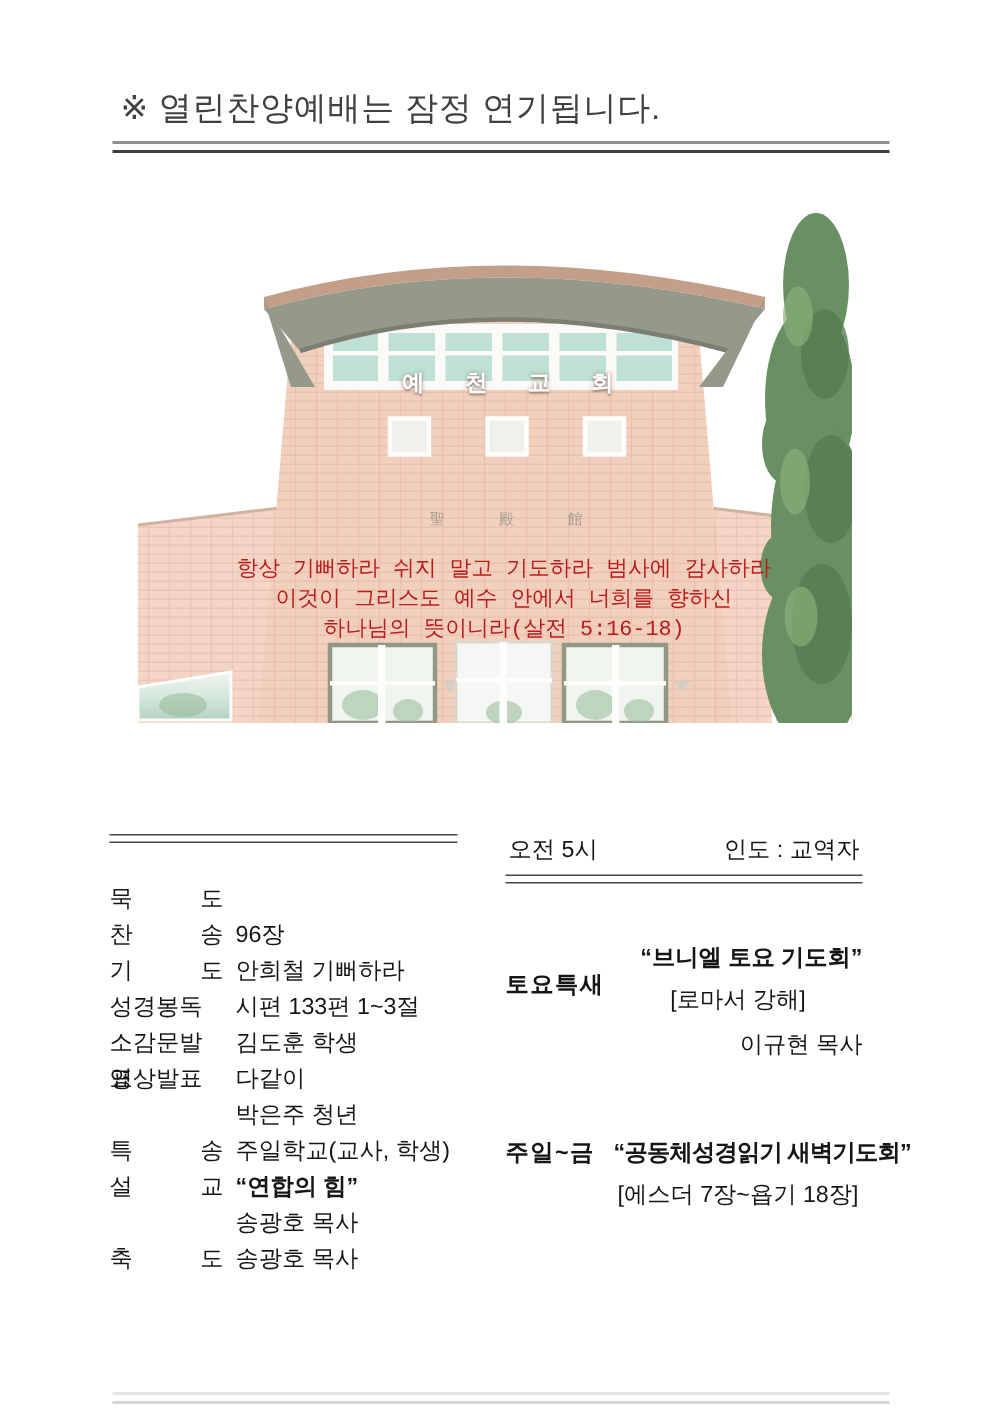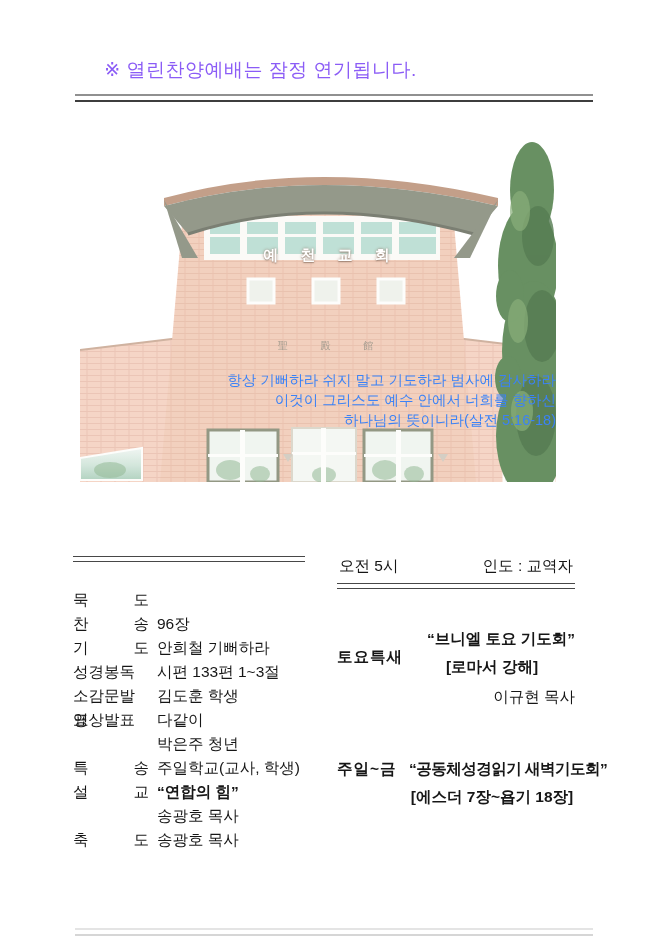--- a/index.html
+++ b/index.html
@@ -5,33 +5,33 @@
   html,body{margin:0;padding:0;background:#ffffff;}
   .page{
     position:relative;width:670px;height:951px;background:#ffffff;
     font-family:"Liberation Sans","DejaVu Sans",sans-serif;color:#161616;
     overflow:hidden;
   }
   
   .notice{
     position:absolute;top:57px;left:0;width:547px;text-align:center;
     padding-right:26px;box-sizing:border-box;
-    font-size:19px;letter-spacing:.5px;color:#8b5cf6;
+    font-size:22px;letter-spacing:.5px;color:#404040;
   }
   .rule{position:absolute;left:75px;width:518px;}
   .rule-top{top:94px;height:4px;border-top:2px solid #909090;border-bottom:2px solid #3e3e3e;}
   .rule-bottom{top:928px;height:4px;border-top:2px solid #e4e4e4;border-bottom:2px solid #d6d6d6;}
   
-  .photo{position:absolute;top:118px;left:80px;width:476px;height:364px;overflow:hidden;}
+  .photo{position:absolute;top:118px;left:92px;width:476px;height:364px;overflow:hidden;font-family:Liberation Mono, monospace;}
   .photo svg{position:absolute;top:0;left:0;opacity:.88;}
   .photo-overlay-text{position:absolute;left:0;right:0;}
   .sign{top:128px;text-align:center;padding-left:26px;color:#ffffff;font-weight:bold;
         font-size:15px;letter-spacing:9px;text-shadow:0 0 3px rgba(150,125,110,.95),0 1px 1px rgba(130,105,90,.6);}
   .plaque{top:221px;text-align:center;padding-left:30px;color:#a49c8f;font-size:10px;letter-spacing:15px;}
-  .scripture{top:252px;text-align:right;padding-left:12px;color:#3b82f6;font-size:14.5px;line-height:20px;}
+  .scripture{top:252px;text-align:center;padding-left:12px;color:#b91c1c;font-size:14.5px;line-height:20px;}
   
   .col{position:absolute;top:556px;font-size:15.5px;}
   .col-left{left:73px;width:232px;}
   .col-right{left:337px;width:238px;}
   .col-head{display:flex;justify-content:space-between;align-items:baseline;padding:0 2px 6px 2px;}
   .dbl{height:4px;border-top:1px solid #474747;border-bottom:1px solid #474747;}
   
   .order-list{margin-top:26px;}
   .order-row{display:flex;height:24px;line-height:24px;}
   .order-label{flex:0 0 76px;margin-right:8px;text-align:justify;text-align-last:justify;}
@@ -39,21 +39,21 @@
   .order-value.bold{font-weight:bold;}
   
   .dawn-block{position:relative;padding-left:72px;line-height:20px;}
   .dawn-block.b0{margin-top:40px;}
   .dawn-block.b1{margin-top:52px;}
   .dawn-label{position:absolute;left:0;width:70px;font-weight:bold;letter-spacing:1px;}
   .b0 .dawn-label{top:18px;}
   .b1 .dawn-label{top:0;}
   .dawn-title{font-weight:bold;text-align:right;white-space:nowrap;}
   .b1 .dawn-title{letter-spacing:-.5px;}
-  .dawn-sub{text-align:center;margin-top:8px;font-weight:bold;}
+  .dawn-sub{text-align:center;margin-top:8px;}
   .dawn-person{text-align:right;margin-top:10px;}
 </style>
 </head>
 <body>
 
 <div class="page">
 
   <div class="notice">※ 열린찬양예배는 잠정 연기됩니다.</div>
   <div class="rule rule-top"></div>
 

